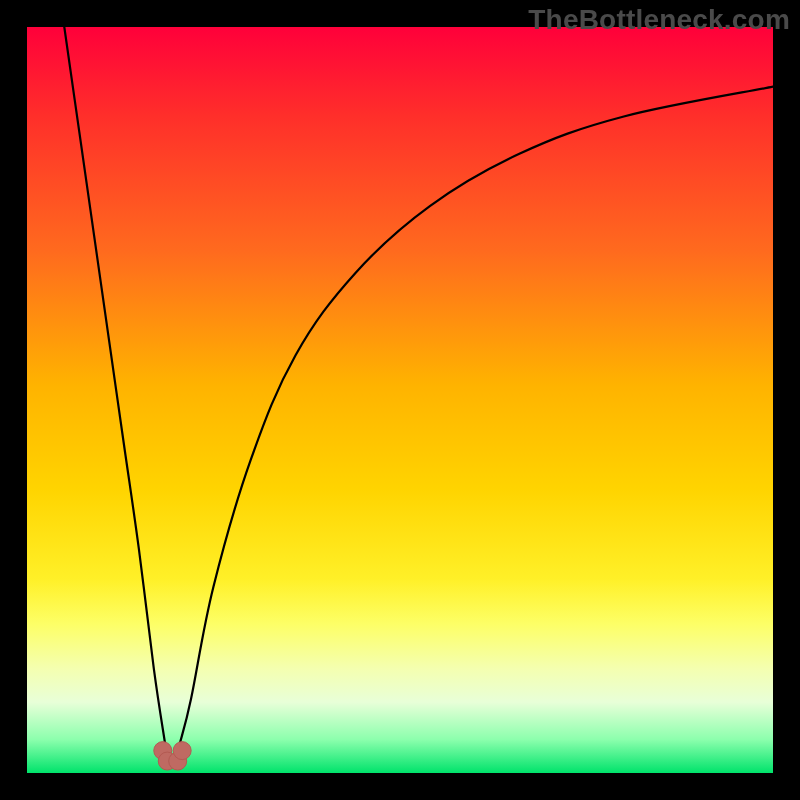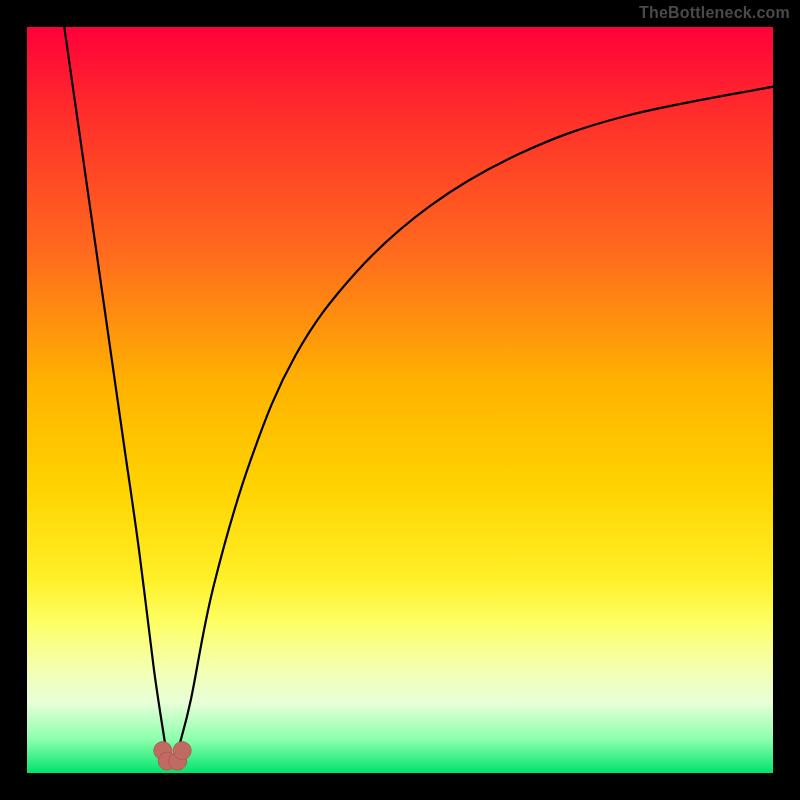--- a/index.html
+++ b/index.html
@@ -22,21 +22,21 @@
     left: 27px;
     top: 27px;
     width: 746px;
     height: 746px;
   }
   .watermark {
     position: absolute;
     top: 4px;
     right: 10px;
     color: #4a4a4a;
-    font-size: 16px;
+    font-size: 28px;
     font-weight: 600;
     letter-spacing: 0.2px;
     user-select: none;
   }
 </style>
 </head>
 <body>
 
 <div class="outer">
   <div class="plot-area">

